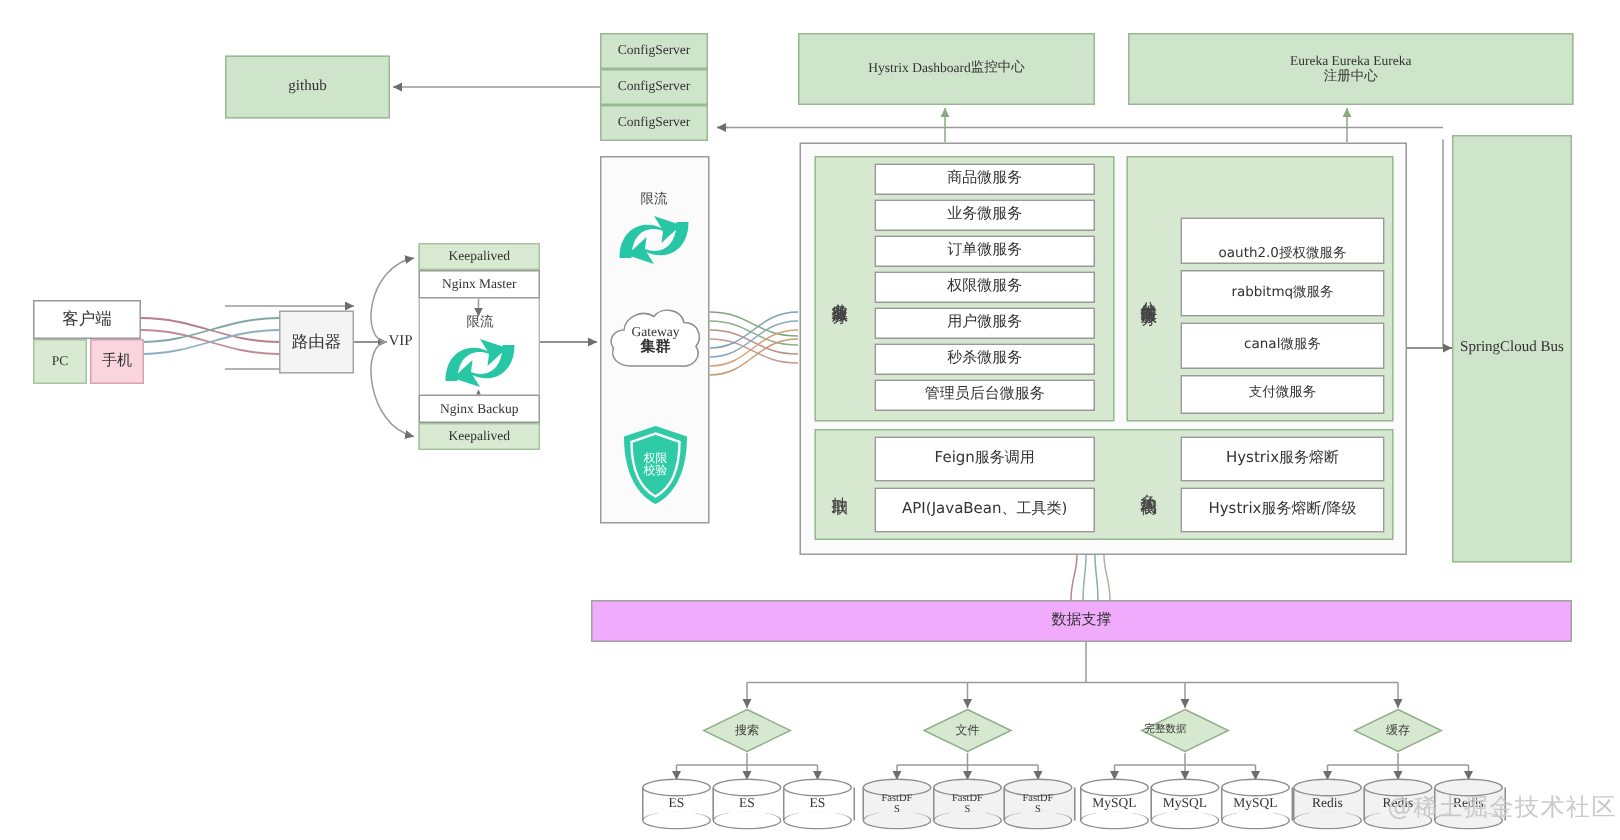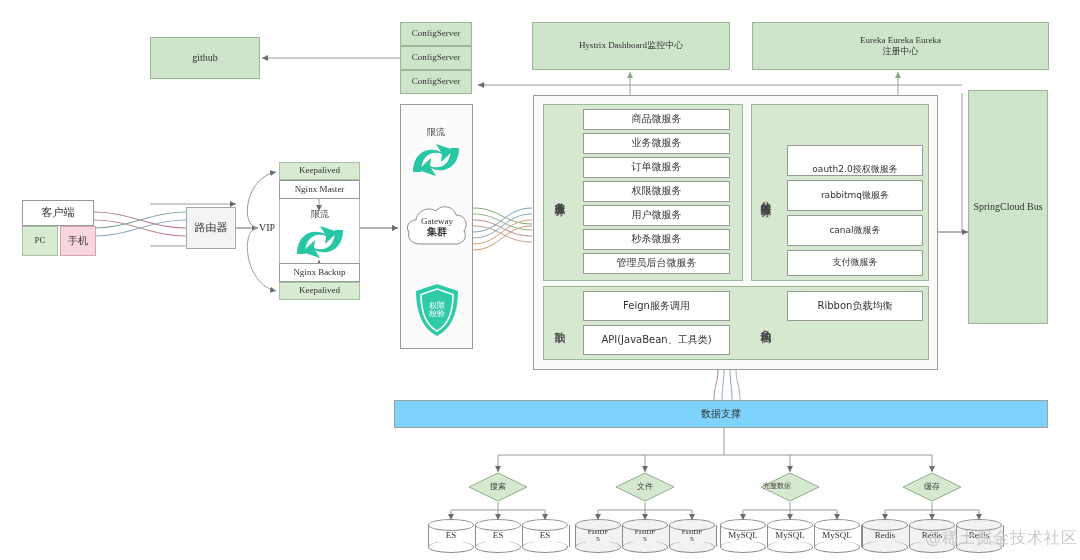--- a/index.html
+++ b/index.html
@@ -250,21 +250,21 @@
     <span>Hystrix Dashboard</span>
     <span class="cn" style="font-size:9px;">监控中心</span>
   </div>
 
   <div class="box green" style="left:752px;top:22px;width:297px;height:48px;font-size:9px;
               flex-direction:column;">
     <span>Eureka  Eureka  Eureka</span>
     <span class="cn" style="font-size:9px;">注册中心</span>
   </div>
 
-  <div class="box green" style="left:968px;top:90px;width:80px;height:234px;font-size:10px;">
+  <div class="box green" style="left:968px;top:90px;width:80px;height:285px;font-size:10px;">
     <span>SpringCloud Bus</span>
   </div>
 
   <div class="box panelwhite" style="left:533px;top:95px;width:405px;height:275px;"></div>
 
   <div class="box greenpanel" style="left:543px;top:104px;width:200px;height:177px;"></div>
   <div class="box vlabel cn" style="left:551px;top:150px;width:16px;height:90px;font-size:11px;color:#444;">
     <span>业务微服务</span>
   </div>
   <div class="box white cn" style="left:583px;top:109px;width:147px;height:21px;font-size:10px;">
@@ -315,25 +315,28 @@
     <span>Feign服务调用</span>
   </div>
   <div class="box white cn" style="left:583px;top:325px;width:147px;height:30px;font-size:10px;">
     <span>API(JavaBean、工具类)</span>
   </div>
 
   <div class="box vlabel cn" style="left:757px;top:292px;width:16px;height:62px;font-size:11px;color:#444;">
     <span>负载均衡</span>
   </div>
   <div class="box white cn" style="left:787px;top:291px;width:136px;height:30px;font-size:10px;">
-    <span>Ribbon负载均衡</span>
+    <span>Hystrix服务熔断</span>
+  </div>
+  <div class="box white cn" style="left:787px;top:325px;width:136px;height:30px;font-size:10px;">
+    <span>Hystrix服务熔断/降级</span>
   </div>
 
   <div class="box cn" style="left:394px;top:400px;width:654px;height:28px;font-size:10px;
-              background:#7dd3fc;border:1px solid #a0a0a0;">
+              background:#f0abfc;border:1px solid #a0a0a0;">
     <span>数据支撑</span>
   </div>
 
   <div class="diamond" style="left:468px;top:472px;width:60px;height:30px;">
     <svg width="60" height="30" viewBox="0 0 60 30" style="position:absolute;left:0;top:0;">
       <polygon points="30,1 59,15 30,29 1,15" fill="#d6e8cf" stroke="#8fae89" stroke-width="1"></polygon>
     </svg>
     <div class="dlbl cn" style="font-size:8px;color:#3d3d3d;">搜索</div>
   </div>
   <div class="diamond" style="left:615px;top:472px;width:60px;height:30px;">

